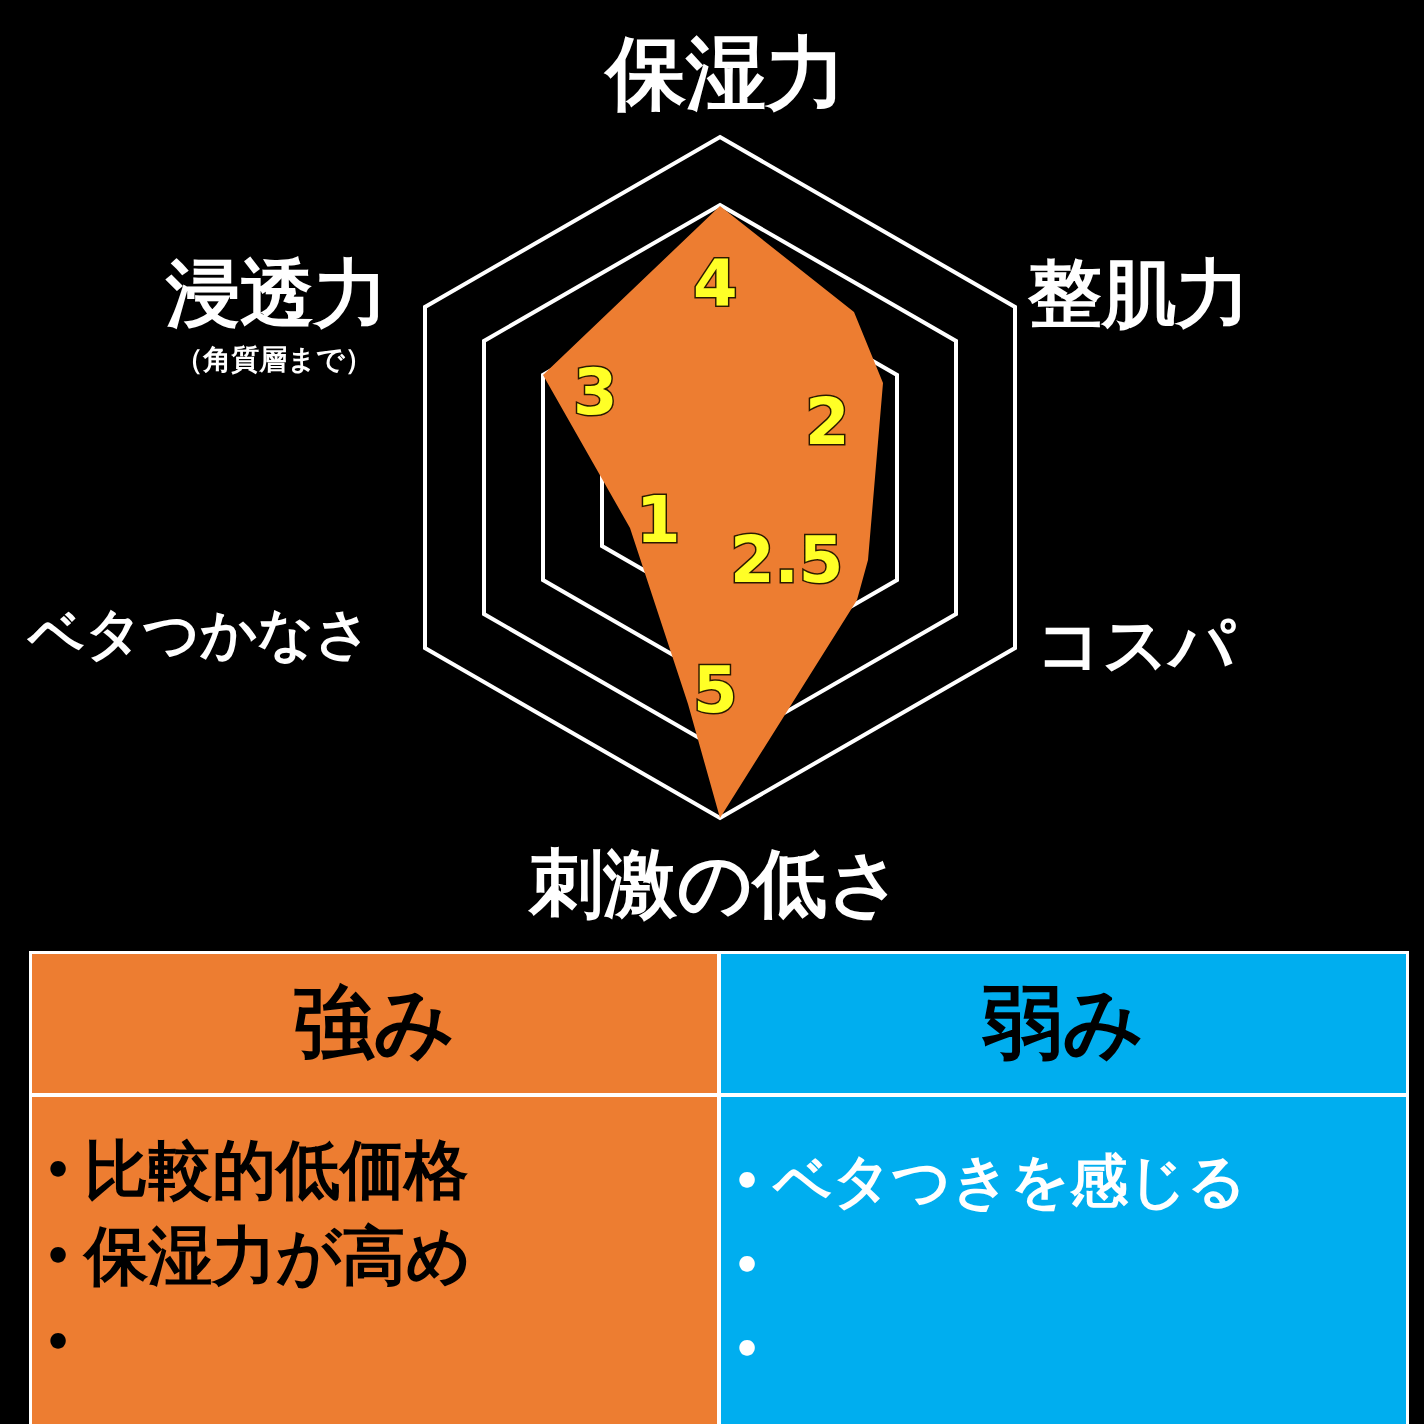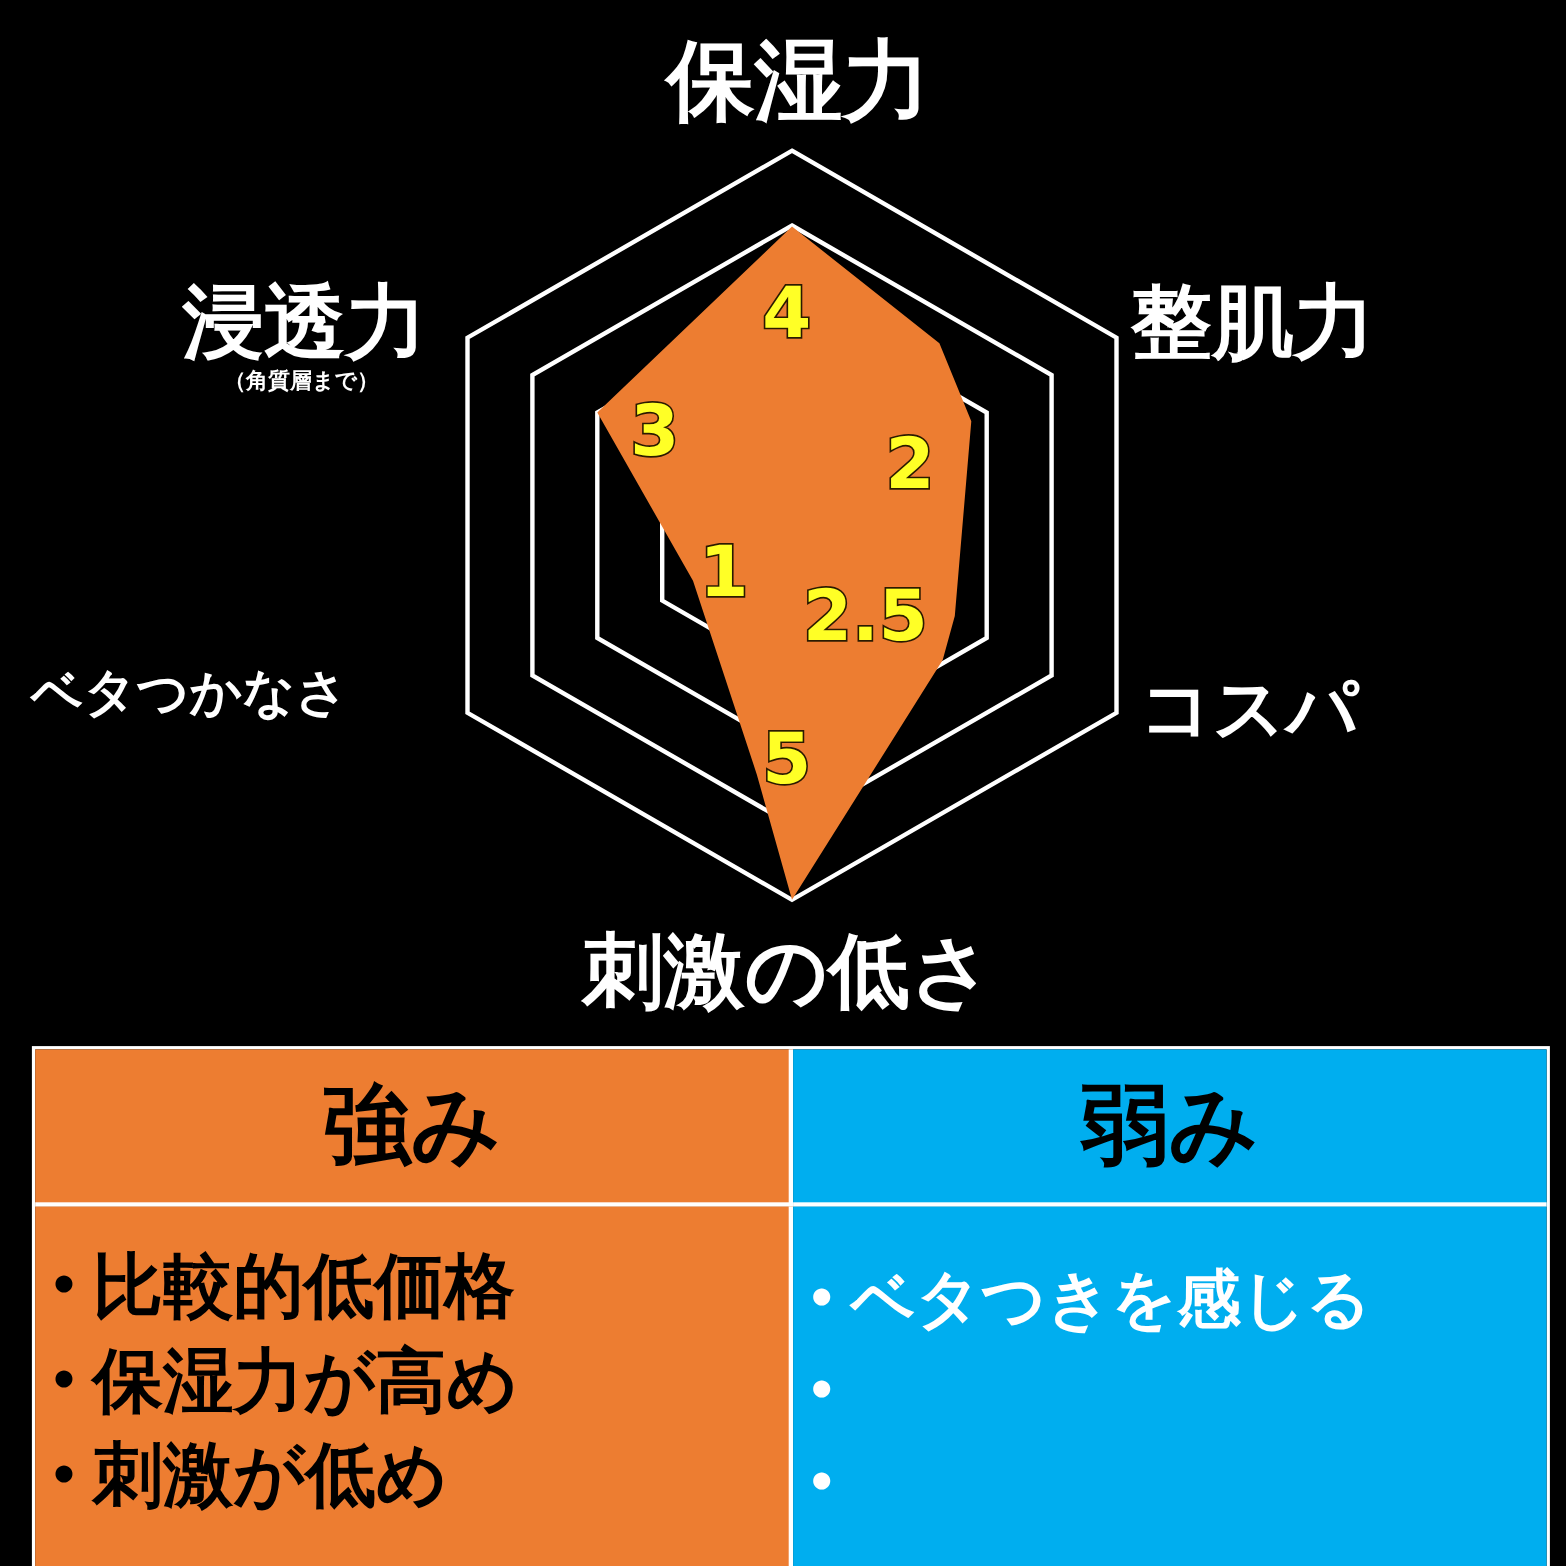--- a/index.html
+++ b/index.html
@@ -3,23 +3,23 @@
 <meta charset="utf-8">
 <style>
   html, body { margin:0; padding:0; background:#000; }
   body { width:1424px; height:1424px; position:relative; overflow:hidden;
          font-family:"DejaVu Sans","Liberation Sans",sans-serif; color:#fff; }
   .axis-label { position:absolute; color:#fff; font-weight:bold; white-space:nowrap; line-height:1;text-align:center; }
   .lbl-top { left:0; width:1424px; text-align:center; top:34px; font-size:80px;padding-left:14px; }
   .lbl-ur { left:1028px; top:256px; font-size:74px; }
   .lbl-lr { left:1036px; top:612px; font-size:65px; }
   .lbl-bottom { left:0; width:1432px; text-align:center; top:846px; font-size:74px; }
-  .lbl-ll { left:28px; top:606px; font-size:47px; }
+  .lbl-ll { left:28px; top:606px; font-size:56px; }
   .lbl-ul { left:166px; top:256px; font-size:74px; text-align:center; }
-  .lbl-ul .sub { display:block; font-size:20px; margin-top:6px; margin-left:-6px; }
+  .lbl-ul .sub { display:block; font-size:28px; margin-top:16px; margin-left:-6px; }
   svg.radar { position:absolute; left:0; top:0; }
   .val { font-family:"DejaVu Sans","Liberation Sans",sans-serif; font-weight:bold; fill:#ffff26;
          stroke:#2a1a00; stroke-width:3; paint-order:stroke; font-size:64px; }
   .table { position:absolute; left:29px; top:951px; width:1380px; height:587px;
            border:3px solid #fff; box-sizing:border-box; display:grid;
            grid-template-columns:689px 1fr; grid-template-rows:143px 1fr; }
   .cell { box-sizing:border-box; }
   .c-orange { background:#ed7d31; }
   .c-blue { background:#00aeef; }
   .head { display:flex; align-items:center; justify-content:center; font-size:80px;
@@ -69,21 +69,20 @@
     <div class="item">
         <span class="bullet">•</span>
         <span>比較的低価格</span>
       </div>
     <div class="item">
         <span class="bullet">•</span>
         <span>保湿力が高め</span>
       </div>
     <div class="item">
         <span class="bullet">•</span>
-        <span>刺激が低め</span>
       </div>
   </div>
   <div class="cell body c-blue">
     <div class="item">
         <span class="bullet">•</span>
         <span>ベタつきを感じる</span>
       </div>
     <div class="item">
         <span class="bullet">•</span>
       </div>

